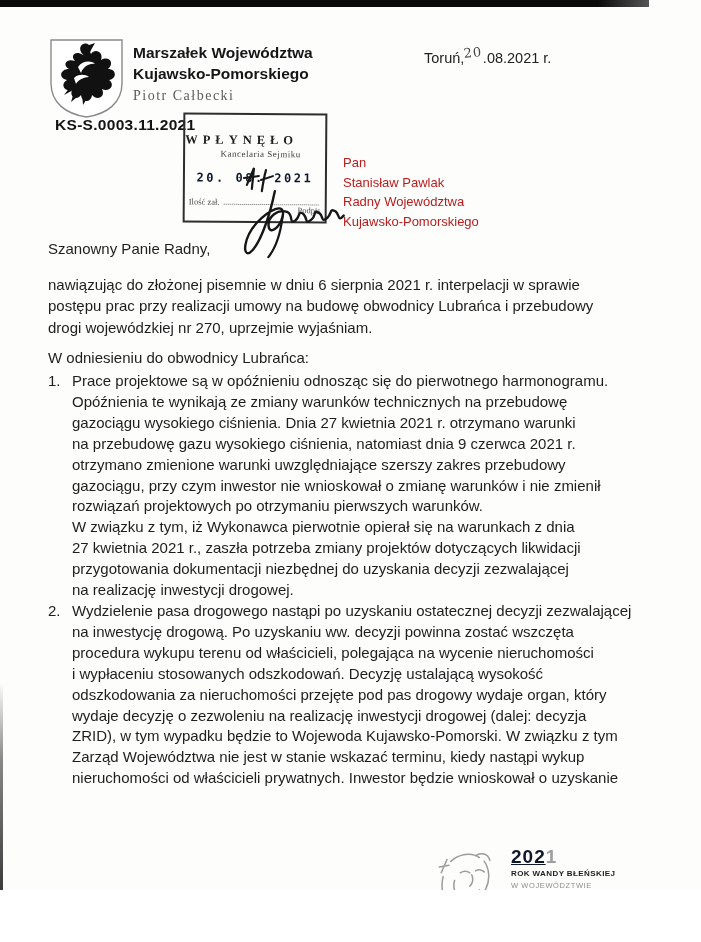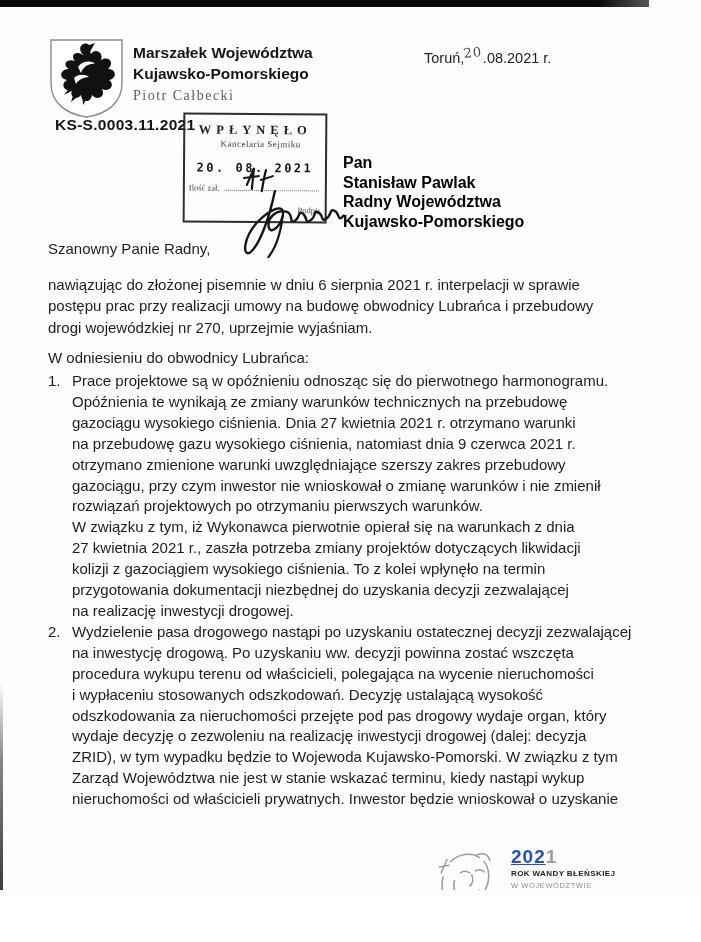--- a/index.html
+++ b/index.html
@@ -23,50 +23,50 @@
   .sender-name { margin-top:4px; font-family:"Liberation Serif", serif; font-size:14px;
     letter-spacing:1.5px; color:#5c5c5c; }
   .dateline { position:absolute; left:424px; top:50px; font-size:14.5px; color:#222; }
   .hand-day { display:inline-block; transform:rotate(-5deg) translateY(-6px);
     font-family:"DejaVu Serif", serif; font-size:13px; color:#474747; letter-spacing:1px; }
   
   .ref { position:absolute; left:55px; top:116px; font-size:15.5px; font-weight:bold;
     letter-spacing:.3px; color:#141414; }
   .stamp { position:absolute; left:183px; top:113px; width:144px; height:110px;
     border:2px solid #2e2e2e; transform:rotate(.4deg); color:#262626; }
-  .stamp-title { margin-top:8px; text-align:center; font-family:"Liberation Serif", serif;
+  .stamp-title { margin-top:18px; font-family:"Liberation Serif", serif;
     font-weight:bold; font-size:12.5px; letter-spacing:5px; color:#1f1f1f; }
   .stamp-office { margin-top:1px; text-align:center; font-family:"Liberation Serif", serif;
     font-size:9px; letter-spacing:.5px; color:#3c3c3c;padding-left:11px; }
   .stamp-date { margin-top:12px; text-align:center; font-family:"DejaVu Sans Mono", monospace;
     font-size:12px; font-weight:bold; letter-spacing:2.5px; color:#0f172a; }
   .stamp-row { position:absolute; left:4px; right:4px; display:flex; align-items:flex-end;
     font-family:"Liberation Serif", serif; font-size:8.5px; color:#474747; }
-  .stamp-row.r1 { bottom:28px;text-align:right; }
+  .stamp-row.r1 { bottom:14px;text-align:right; }
   .stamp-row.r2 { bottom:3px;flex-direction:column; }
   .leader { flex:1; border-bottom:1px dotted #6e6e6e; margin:0 2px 2px 4px; }
   .signature-svg { position:absolute; left:32px; top:50px; overflow:visible; }
   
-  .addressee { position:absolute; left:343px; top:153px; font-size:16px; font-weight:bold;
-    line-height:19.5px; color:#000000; }
+  .addressee { position:absolute; left:343px; top:153px; font-size:13px; font-weight:normal;
+    line-height:19.5px; color:#b91c1c; }
   
   .salutation { position:absolute; left:48px; top:240px; font-size:15px; }
   .intro { position:absolute; left:48px; top:274px; font-size:15px; line-height:21.3px; }
   .section-heading { position:absolute; left:48px; top:349px; font-size:15px; }
   .list { position:absolute; left:48px; top:371px; width:600px; font-size:15px; }
   .list-item { display:flex; }
   .num { width:24px; flex:0 0 24px; line-height:20.9px; }
   .item-lines { flex:1; line-height:20.9px; }
   .intro .line, .item-lines .line, .addressee .line { white-space:nowrap; }
   
   .footer-logo { position:absolute; left:433px; top:843px; display:flex; }
   .portrait { margin-top:5px; }
   .logo-text { margin-left:10px; padding-top:4px; }
   .logo-year { font-size:19px; font-weight:bold; letter-spacing:1px; line-height:19px; }
-  .y-bold { color:#1d4ed8;text-decoration:underline; }
+  .y-bold { color:#0f172a;text-decoration:underline; }
   .y-light { color:#9e9e9e; }
   .logo-line1 { margin-top:3px; font-size:8px; font-weight:bold; letter-spacing:.4px; color:#1d1d1d; }
   .logo-line2 { margin-top:3px; font-size:7.5px; letter-spacing:.6px; color:#8f8f8f; }
 </style>
 </head>
 <body>
 
 <div class="page">
 
   <div class="scan-top-bar"></div>
@@ -135,21 +135,20 @@
       <div class="item-lines">
           <div class="line">Prace projektowe są w opóźnieniu odnosząc się do pierwotnego harmonogramu.</div>
           <div class="line">Opóźnienia te wynikają ze zmiany warunków technicznych na przebudowę</div>
           <div class="line">gazociągu wysokiego ciśnienia. Dnia 27 kwietnia 2021 r. otrzymano warunki</div>
           <div class="line">na przebudowę gazu wysokiego ciśnienia, natomiast dnia 9 czerwca 2021 r.</div>
           <div class="line">otrzymano zmienione warunki uwzględniające szerszy zakres przebudowy</div>
           <div class="line">gazociągu, przy czym inwestor nie wnioskował o zmianę warunków i nie zmienił</div>
           <div class="line">rozwiązań projektowych po otrzymaniu pierwszych warunków.</div>
           <div class="line">W związku z tym, iż Wykonawca pierwotnie opierał się na warunkach z dnia</div>
           <div class="line">27 kwietnia 2021 r., zaszła potrzeba zmiany projektów dotyczących likwidacji</div>
-          <div class="line">kolizji z gazociągiem wysokiego ciśnienia. To z kolei wpłynęło na termin</div>
           <div class="line">przygotowania dokumentacji niezbędnej do uzyskania decyzji zezwalającej</div>
           <div class="line">na realizację inwestycji drogowej.</div>
         </div>
     </div>
     <div class="list-item">
       <div class="num">2.</div>
       <div class="item-lines">
           <div class="line">Wydzielenie pasa drogowego nastąpi po uzyskaniu ostatecznej decyzji zezwalającej</div>
           <div class="line">na inwestycję drogową. Po uzyskaniu ww. decyzji powinna zostać wszczęta</div>
           <div class="line">procedura wykupu terenu od właścicieli, polegająca na wycenie nieruchomości</div>

